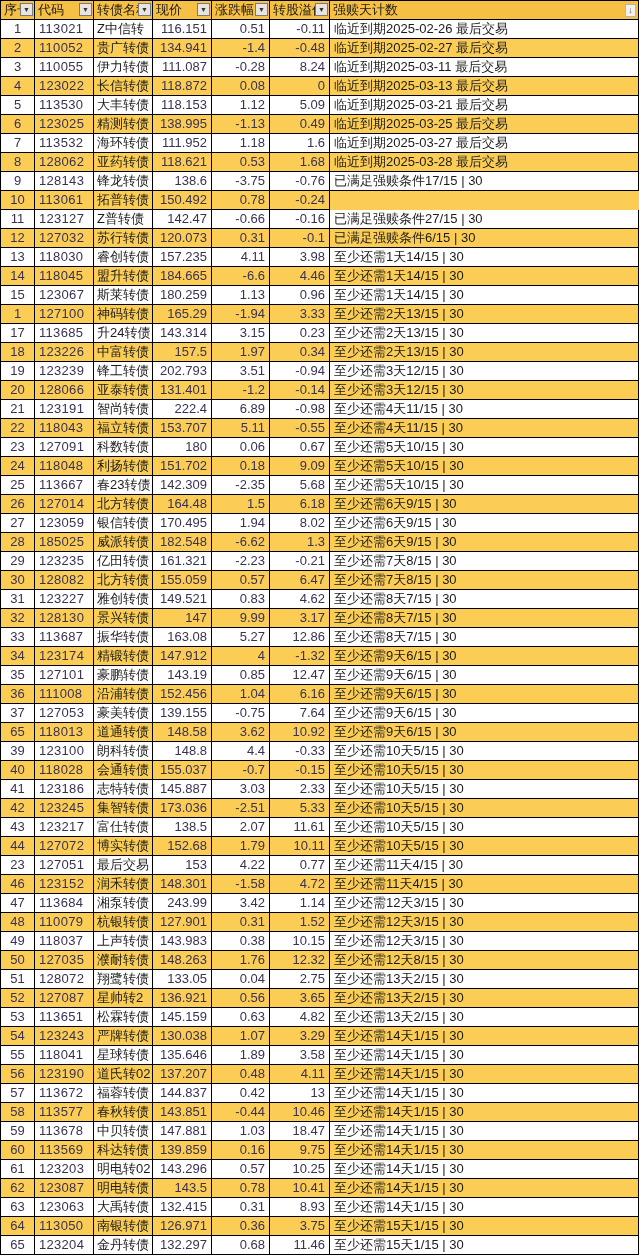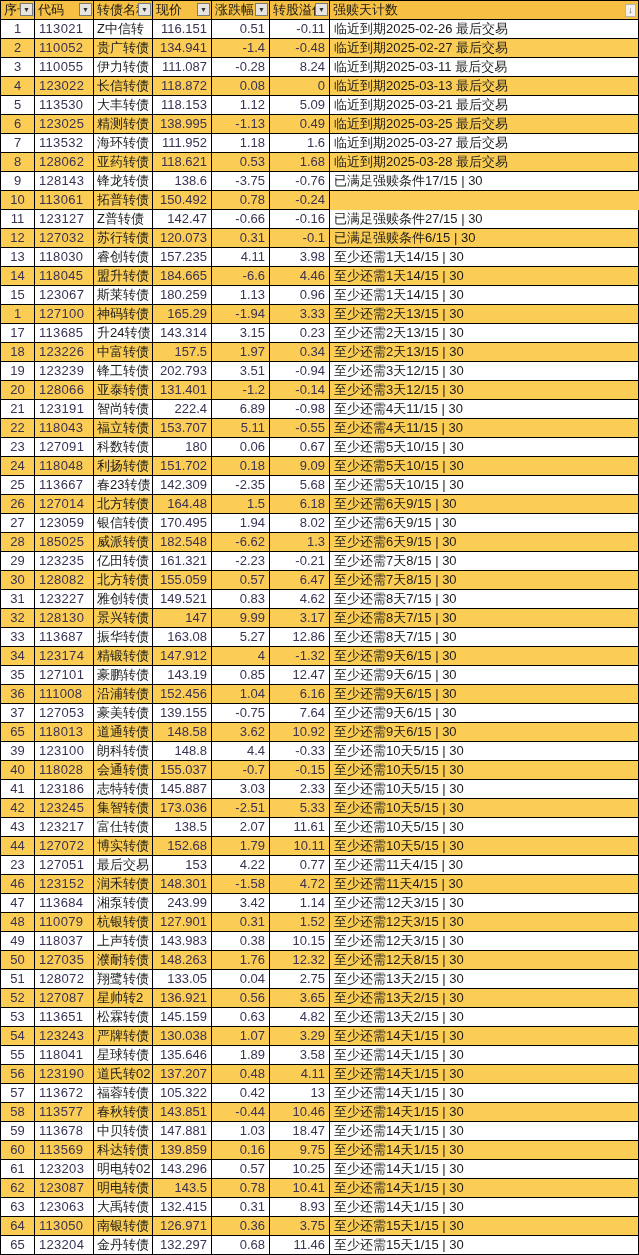--- a/index.html
+++ b/index.html
@@ -609,21 +609,21 @@
     <div class="td c-name">道氏转02</div>
     <div class="td c-price">137.207</div>
     <div class="td c-chg">0.48</div>
     <div class="td c-prem">4.11</div>
     <div class="td c-status">至少还需14天1/15 | 30</div>
   </div>
       <div class="tr">
     <div class="td c-idx">57</div>
     <div class="td c-code">113672</div>
     <div class="td c-name">福蓉转债</div>
-    <div class="td c-price">105.322</div>
+    <div class="td c-price">144.837</div>
     <div class="td c-chg">0.42</div>
     <div class="td c-prem">13</div>
     <div class="td c-status">至少还需14天1/15 | 30</div>
   </div>
       <div class="tr stripe">
     <div class="td c-idx">58</div>
     <div class="td c-code">113577</div>
     <div class="td c-name">春秋转债</div>
     <div class="td c-price">143.851</div>
     <div class="td c-chg">-0.44</div>

